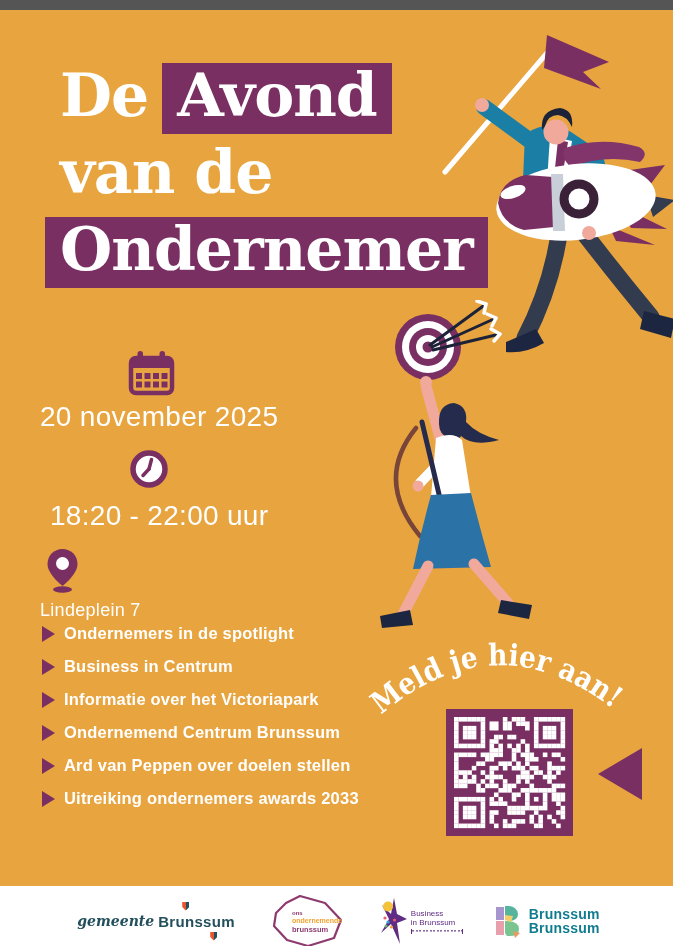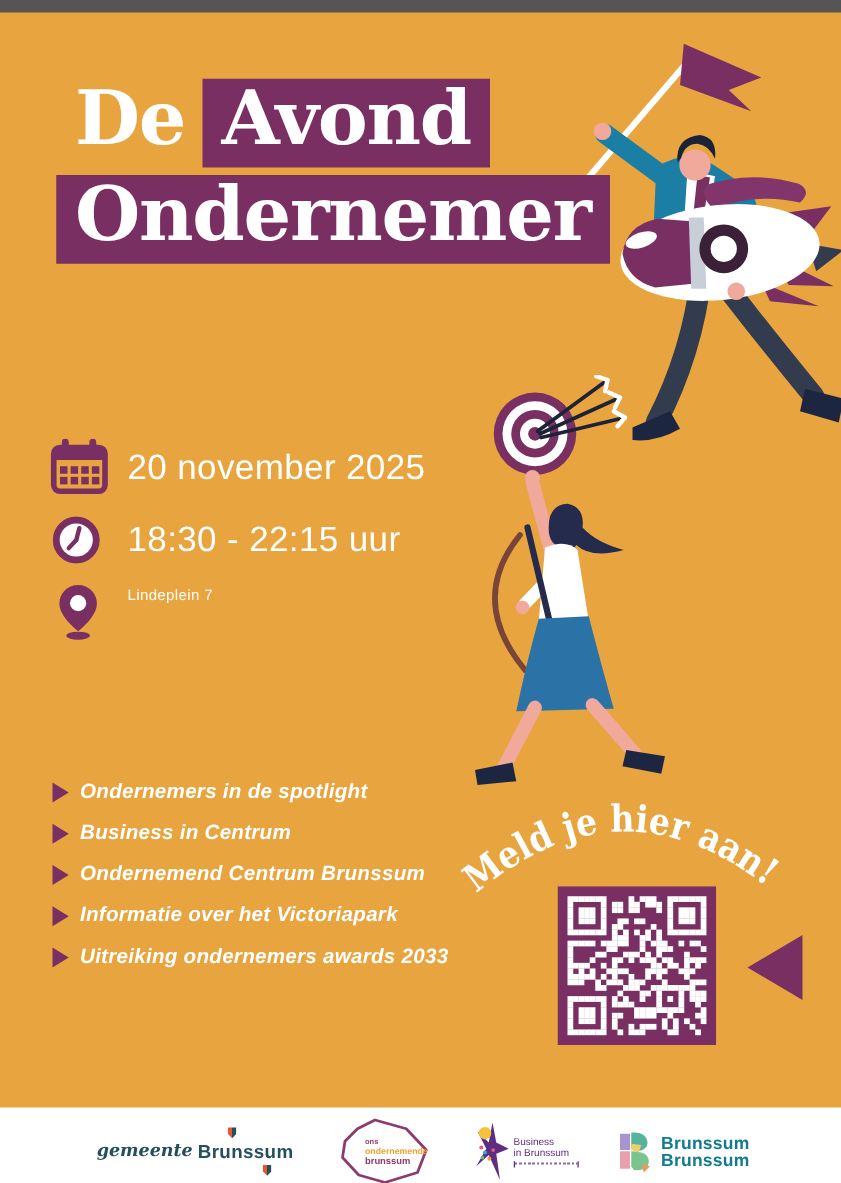--- a/index.html
+++ b/index.html
@@ -14,28 +14,28 @@
   .t-line {
     font-family:"DejaVu Serif", serif; font-weight:700; font-size:60px;
     letter-spacing:-1px; color:#fff; height:77px; line-height:70px;
     white-space:nowrap;
   }
   .hl { display:inline-block; background:#7A2F63; padding:1px 15px 8px 15px; margin-left:-15px; line-height:62px; }
   .t-line .lead { margin-right:14px; }
   .t-line .hl.after-lead { margin-left:0; }
   
   .details { position:absolute; left:40px; top:341px; z-index:5; color:#fff; }
-  .d-row { display:flex; align-items:center; margin-bottom:17px; }
+  .d-row { display:flex; align-items:center; margin-bottom:17px;flex-direction:column; }
   .d-icon { width:50px; display:flex; justify-content:flex-start; flex:0 0 50px; margin-right:12px; }
   .d-text { font-size:28px; letter-spacing:.3px; }
-  .d-text .sub { font-size:12px; margin-top:1px; }
+  .d-text .sub { font-size:18px; margin-top:1px; }
   .d-row.loc { align-items:flex-start; }
   
   .agenda { position:absolute; left:42px; top:614px; z-index:5; list-style:none; }
-  .agenda li { display:flex; align-items:center; margin-bottom:14px;font-style:italic; }
+  .agenda li { display:flex; align-items:center; margin-bottom:14px; }
   .tri {
     width:0; height:0; flex:0 0 auto;
     border-top:8px solid transparent; border-bottom:8px solid transparent;
     border-left:13px solid #7A2F63; margin-right:9px;
   }
   .agenda .a-text { color:#fff; font-size:16.5px; font-weight:600; letter-spacing:.2px; white-space:nowrap; }
   
   .cta-svg { position:absolute; left:366px; top:613px; z-index:6; pointer-events:none; }
   .cta-svg text {
     font-family:"DejaVu Serif", serif; font-weight:700; font-size:30px; fill:#fff;
@@ -150,20 +150,21 @@
       <path d="M73,195 L113,193 Q123,232 133,267 L55,269 Q63,231 73,195 Z" fill="#2B72A7"></path>
       <line x1="70" y1="266" x2="44" y2="316" stroke="#F0A99B" stroke-width="11" stroke-linecap="round"></line>
       <line x1="116" y1="264" x2="150" y2="303" stroke="#F0A99B" stroke-width="11" stroke-linecap="round"></line>
       <path d="M22,316 L52,310 L55,325 L24,328 Z" fill="#1C2640"></path>
       <path d="M143,300 L174,305 L171,319 L140,313 Z" fill="#1C2640"></path>
     </g>
   </svg>
 
   <div class="title">
     <div class="t-line"><span class="lead">De</span><span class="hl after-lead">Avond</span></div>
+    <div class="t-line">van de</div>
     <div class="t-line"><span class="hl">Ondernemer</span></div>
   </div>
 
   <div class="details">
     <div class="d-row">
       <span class="d-icon">
         <svg width="47" height="45" viewBox="0 0 47 45">
           <rect x="3" y="7" width="41" height="35" rx="5" fill="none" stroke="#7A2F63" stroke-width="4.5"></rect>
           <path d="M3,12 Q3,7 8,7 L39,7 Q44,7 44,12 L44,17 L3,17 Z" fill="#7A2F63"></path>
           <rect x="9.5" y="0" width="5.5" height="10" rx="2.7" fill="#7A2F63"></rect>
@@ -183,21 +184,21 @@
       <span class="d-text">20 november 2025</span>
     </div>
     <div class="d-row">
       <span class="d-icon">
         <svg width="38" height="38" viewBox="0 0 38 38" style="margin-left:2px">
           <circle cx="19" cy="19" r="16" fill="#fff" stroke="#7A2F63" stroke-width="5.5"></circle>
           <line x1="19" y1="19" x2="21.5" y2="9.5" stroke="#7A2F63" stroke-width="3.5" stroke-linecap="round"></line>
           <line x1="19" y1="19" x2="13" y2="25.5" stroke="#7A2F63" stroke-width="3.5" stroke-linecap="round"></line>
         </svg>
       </span>
-      <span class="d-text">18:30 - 22:15 uur</span>
+      <span class="d-text">18:20 - 22:00 uur</span>
     </div>
     <div class="d-row loc">
       <span class="d-icon">
         <svg width="31" height="44" viewBox="0 0 31 44" style="margin-left:7px">
           <ellipse cx="15.5" cy="40.5" rx="9.5" ry="3.2" fill="#7A2F63"></ellipse>
           <path d="M15.5,0 C7,0 0.5,6.5 0.5,15 C0.5,25.5 15.5,37 15.5,37 C15.5,37 30.5,25.5 30.5,15 C30.5,6.5 24,0 15.5,0 Z" fill="#7A2F63"></path>
           <circle cx="15.5" cy="14.5" r="6.5" fill="#fff"></circle>
         </svg>
       </span>
       <span class="d-text">
@@ -210,25 +211,29 @@
     <li>
         <span class="tri"></span>
         <span class="a-text">Ondernemers in de spotlight</span>
       </li>
     <li>
         <span class="tri"></span>
         <span class="a-text">Business in Centrum</span>
       </li>
     <li>
         <span class="tri"></span>
+        <span class="a-text">Informatie over het Victoriapark</span>
+      </li>
+    <li>
+        <span class="tri"></span>
         <span class="a-text">Ondernemend Centrum Brunssum</span>
       </li>
     <li>
         <span class="tri"></span>
-        <span class="a-text">Informatie over het Victoriapark</span>
+        <span class="a-text">Ard van Peppen over doelen stellen</span>
       </li>
     <li>
         <span class="tri"></span>
         <span class="a-text">Uitreiking ondernemers awards 2033</span>
       </li>
   </ul>
 
   <svg class="cta-svg" width="272" height="108" viewBox="0 0 272 108">
     <path id="cta-path" d="M 15 92 Q 135 -9 258 95" fill="none"></path>
     <text><textPath href="#cta-path" startOffset="0" textLength="255" lengthAdjust="spacingAndGlyphs">Meld je hier aan!</textPath></text>

